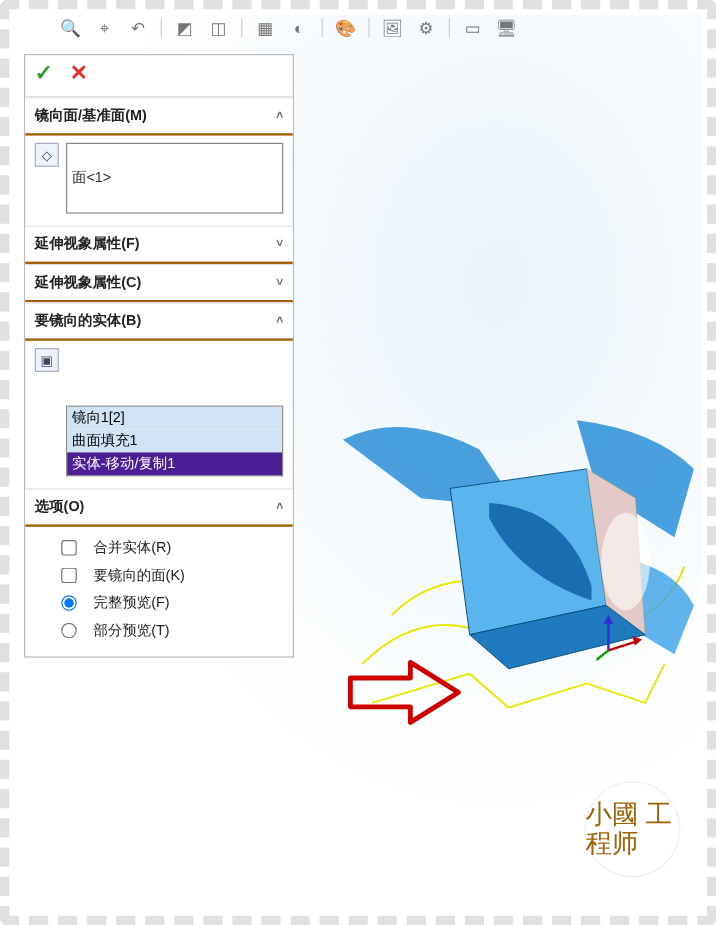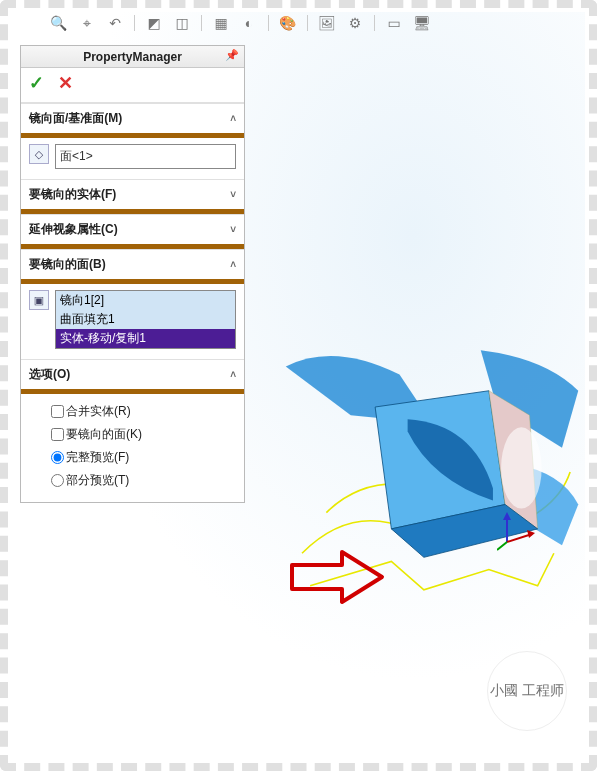--- a/index.html
+++ b/index.html
@@ -20,43 +20,43 @@
 
 .pm-feature-row { padding: 6px 8px; border-bottom: 1px solid #e0e0e0; display: flex; align-items: center; gap: 6px; position:relative; }
 .pm-feature-row .feat-icon { width: 16px; height: 16px; }
 .pm-feature-row .feat-name { font-weight: bold; color:#222; }
 .pm-feature-row .help { position:absolute; right:8px; top:8px; width:16px; height:16px; border:1px solid #2a7ab0; border-radius:50%; color:#2a7ab0; font-size:11px; text-align:center; line-height:14px; }
 
 .pm-okcancel { padding: 4px 8px 8px; display:flex; gap:14px; border-bottom:1px solid #e0e0e0; }
 .pm-okcancel .ok { color:#2a9d2a; font-size:18px; font-weight:bold; }
 .pm-okcancel .cancel { color:#d33; font-size:18px; font-weight:bold; }
 
-.pm-section-head { background:#fff; padding:6px 8px; font-weight:bold; border-top:1px solid #e0e0e0; border-bottom:5px solid #a16207; display:flex; justify-content:space-between; align-items:center; color:#222; }
+.pm-section-head { background:#fff; padding:6px 8px; font-weight:bold; border-top:1px solid #e0e0e0; border-bottom:2px solid #a16207; display:flex; justify-content:space-between; align-items:center; color:#222; }
 .pm-section-head .chev { color:#666; font-size:10px; }
 
 .pm-section-body { padding:6px 8px 10px; }
 
 .sel-row { display:flex; gap:6px; align-items:flex-start; }
 .sel-icon { width:20px; height:20px; border:1px solid #aac; background:#eef4fb; display:flex; align-items:center; justify-content:center; font-size:11px; color:#446; }
-.sel-box { flex:1; border:1px solid #888; background:#fff; min-height:20px; padding:3px 4px; color:#333; }
-.sel-box-multi { flex:1; border:1px solid #888; background:#fff; }
+.sel-box { flex:1; border:1px solid #888; background:#fff; min-height:20px; padding:20px 4px; color:#333; }
+.sel-box-multi { flex:1; border:1px solid #888; background:#fff;margin-top:48px; }
 .sel-item { padding:1px 4px; background:#d0e4f5; color:#000; }
 .sel-item.selected { background:#4c1d95; color:#fff; }
 
-.opt-row { display:flex; align-items:center; gap:2px; padding:3px 0; color:#222; }
+.opt-row { display:flex; align-items:center; gap:14px; padding:3px 0; color:#222; }
 .opt-row .opt-label { font-size:12px; }
 .opt-indent { margin-left: 22px; }
 input[type=checkbox], input[type=radio] { width:13px; height:13px; }
 
 
 .viewport { position:absolute; inset:12px; z-index:-1; background: radial-gradient(ellipse at 70% 30%, #eaf4fb 0%, #fff 60%); }
 .shape-back { position:absolute; left:240px; top:330px; width:360px; height:260px; }
 .arrow-annot { position:absolute; left:275px; top:535px; }
 .triad { position:absolute; left:485px; top:500px; }
-.watermark { position:absolute; right:30px; bottom:40px; width:80px; height:80px; border:1px solid #eee; border-radius:50%; color:#737373; font-size:14px; display:flex; align-items:center; justify-content:center; text-align:left; line-height:1.1; }
+.watermark { position:absolute; right:30px; bottom:40px; width:80px; height:80px; border:1px solid #eee; border-radius:50%; color:#a16207; font-size:22px; display:flex; align-items:center; justify-content:center; text-align:left; line-height:1.1; }
 </style>
 </head>
 <body>
 
 <div class="viewport">
 
   <svg class="shape-back" viewBox="0 0 360 320">
 
     <path d="M 20 260 Q 80 200 150 230 Q 230 270 310 210 Q 340 190 350 160" stroke="#e8e800" stroke-width="2" fill="none"></path>
     <path d="M 30 300 L 130 270 L 170 305 L 250 280 L 310 300 L 330 260" stroke="#e8e800" stroke-width="2" fill="none"></path>
@@ -102,54 +102,50 @@
   <span class="sep"></span>
   <span class="tb-icon">🖼</span>
   <span class="tb-icon">⚙</span>
   <span class="sep"></span>
   <span class="tb-icon">▭</span>
   <span class="tb-icon">🖥</span>
 </div>
 
 <div class="pm-panel">
 
-  <div class="pm-title">
-    <span>PropertyManager</span>
-    <span class="pin">📌</span>
-  </div>
 
 
   <div class="pm-okcancel">
     <span class="ok">✓</span>
     <span class="cancel">✕</span>
   </div>
 
   <div class="pm-section-head">
     <span>镜向面/基准面(M)</span>
     <span class="chev">˄</span>
   </div>
   <div class="pm-section-body">
     <div class="sel-row">
       <div class="sel-icon">◇</div>
       <div class="sel-box">面&lt;1&gt;</div>
     </div>
   </div>
 
   <div class="pm-section-head">
-    <span>要镜向的实体(F)</span>
+    <span>延伸视象属性(F)</span>
     <span class="chev">˅</span>
   </div>
 
   <div class="pm-section-head">
     <span>延伸视象属性(C)</span>
     <span class="chev">˅</span>
   </div>
 
   <div class="pm-section-head">
-    <span>要镜向的面(B)</span>
+    <span>要镜向的实体(B)</span>
     <span class="chev">˄</span>
   </div>
   <div class="pm-section-body">
     <div class="sel-row">
       <div class="sel-icon">▣</div>
       <div class="sel-box-multi">
         <div class="sel-item">镜向1[2]</div>
         <div class="sel-item">曲面填充1</div>
         <div class="sel-item selected">实体-移动/复制1</div>
       </div>

